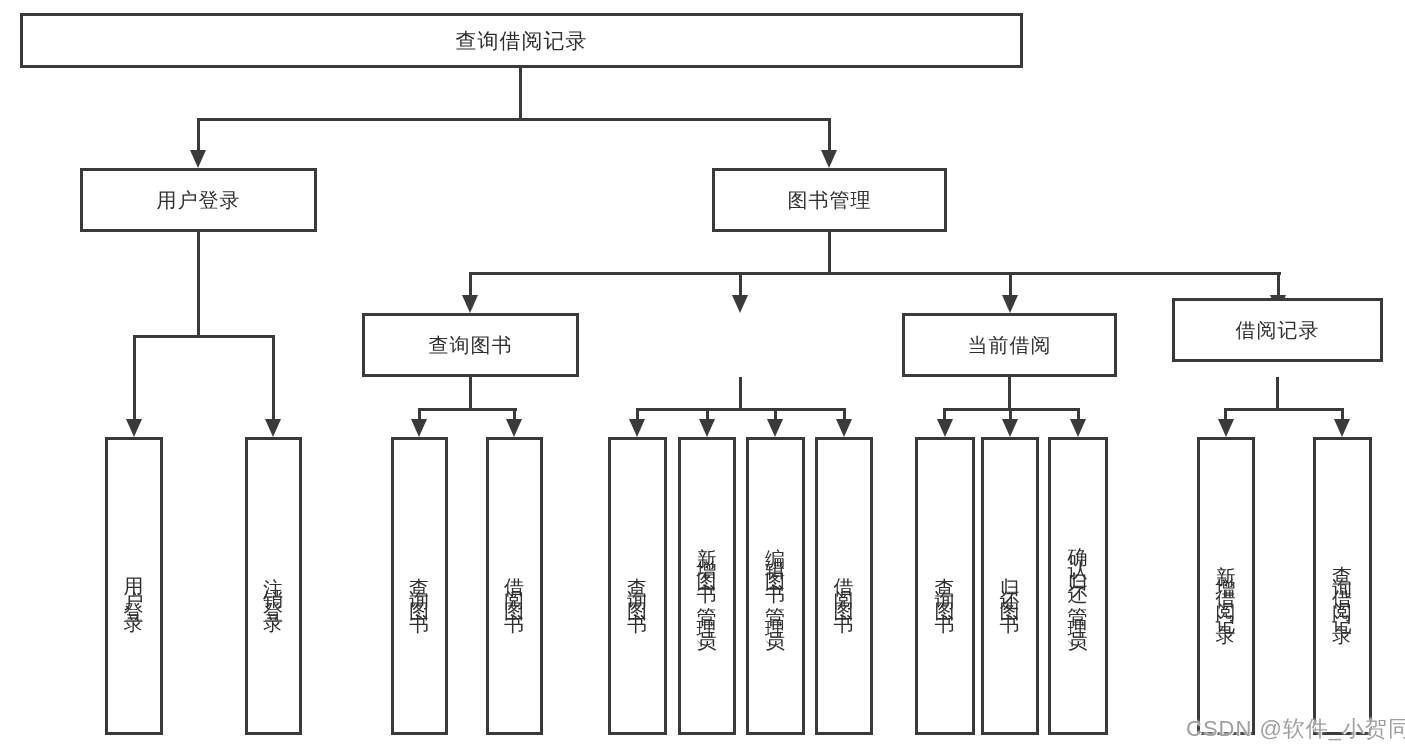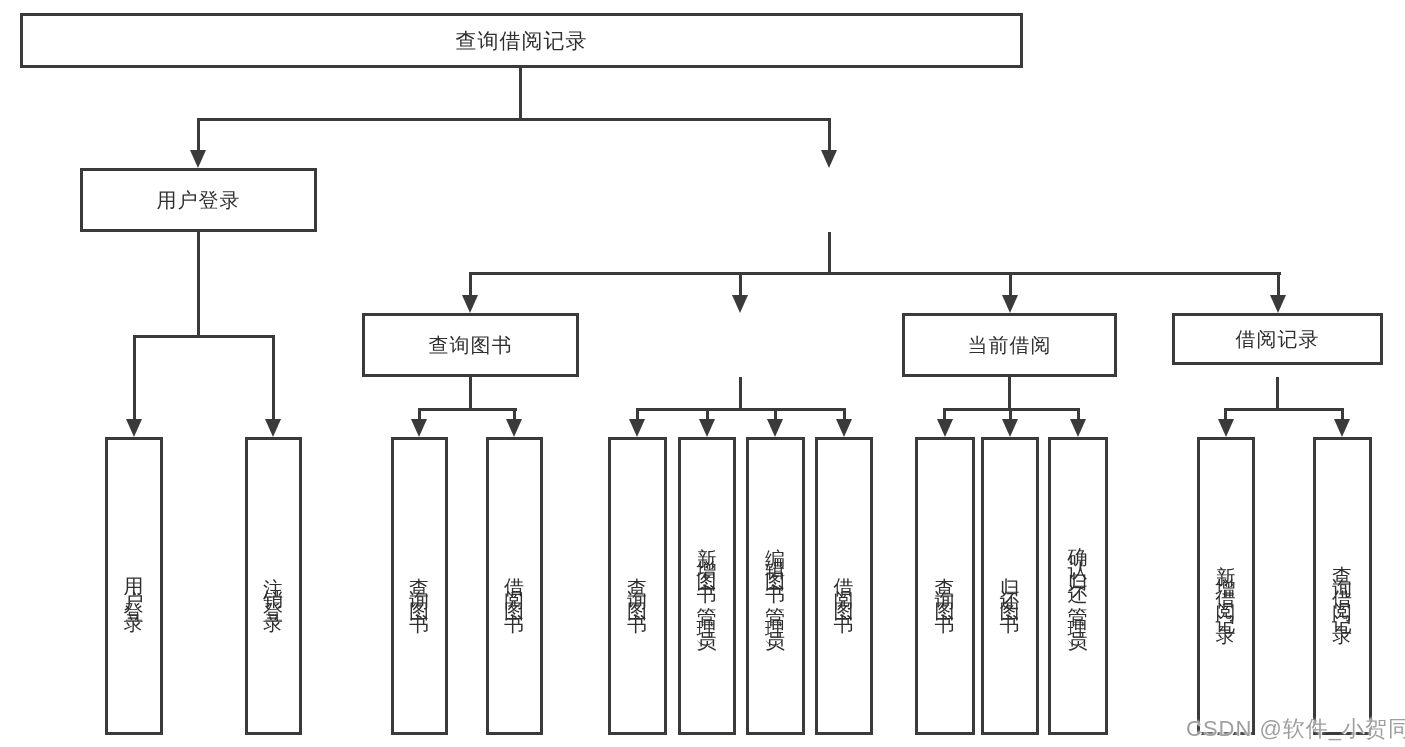--- a/index.html
+++ b/index.html
@@ -47,20 +47,23 @@
   <div class="vline" style="left:519px;top:68px;height:50px;"></div>
   <div class="hline" style="left:197px;top:118px;width:634px;"></div>
   <div class="vline" style="left:197px;top:118px;height:34px;"></div>
   <div class="arrow" style="left:190px;top:150px;"></div>
   <div class="vline" style="left:828px;top:118px;height:34px;"></div>
   <div class="arrow" style="left:821px;top:150px;"></div>
 
   <div class="node" style="left:80px;top:168px;width:237px;height:64px;">
     <span>用户登录</span>
   </div>
+  <div class="node" style="left:712px;top:168px;width:235px;height:64px;">
+    <span>图书管理</span>
+  </div>
 
   <div class="vline" style="left:197px;top:232px;height:104px;"></div>
   <div class="hline" style="left:133px;top:335px;width:142px;"></div>
   <div class="vline" style="left:133px;top:335px;height:86px;"></div>
   <div class="arrow" style="left:126px;top:419px;"></div>
   <div class="vline" style="left:272px;top:335px;height:86px;"></div>
   <div class="arrow" style="left:265px;top:419px;"></div>
 
   <div class="vline" style="left:828px;top:232px;height:42px;"></div>
   <div class="hline" style="left:469px;top:272px;width:812px;"></div>
@@ -72,21 +75,21 @@
   <div class="arrow" style="left:1002px;top:295px;"></div>
   <div class="vline" style="left:1277px;top:272px;height:26px;"></div>
   <div class="arrow" style="left:1270px;top:295px;"></div>
 
   <div class="node" style="left:362px;top:313px;width:217px;height:64px;">
     <span>查询图书</span>
   </div>
   <div class="node" style="left:902px;top:313px;width:215px;height:64px;">
     <span>当前借阅</span>
   </div>
-  <div class="node" style="left:1172px;top:313px;width:211px;height:52px;">
+  <div class="node" style="left:1172px;top:298px;width:211px;height:64px;">
     <span>借阅记录</span>
   </div>
 
   <div class="vline" style="left:469px;top:377px;height:33px;"></div>
   <div class="hline" style="left:418px;top:408px;width:99px;"></div>
   <div class="vline" style="left:418px;top:408px;height:14px;"></div>
   <div class="arrow" style="left:411px;top:419px;"></div>
   <div class="vline" style="left:513px;top:408px;height:14px;"></div>
   <div class="arrow" style="left:506px;top:419px;"></div>
 

